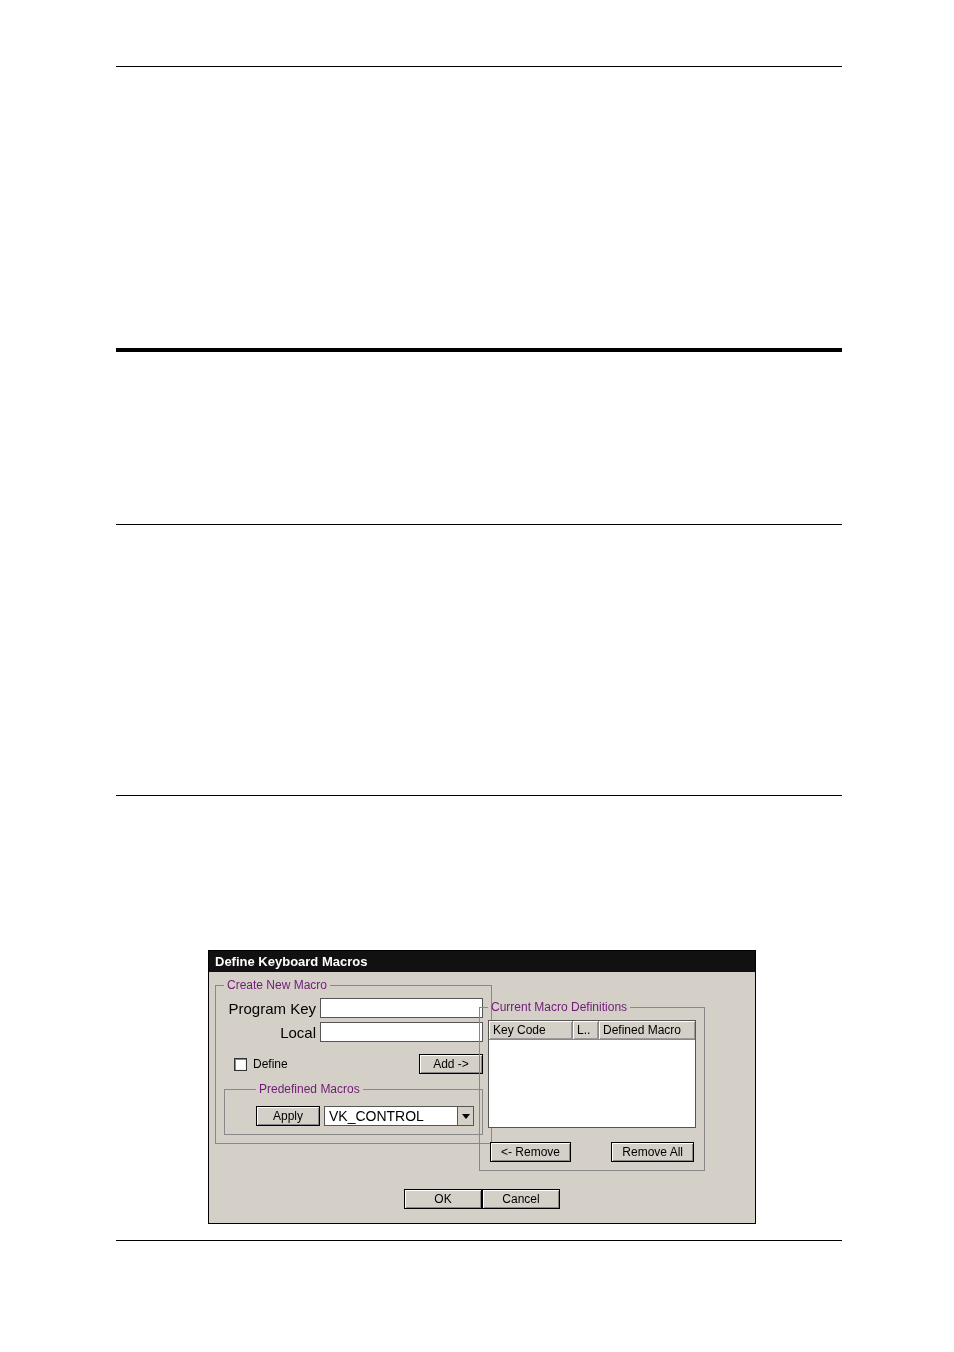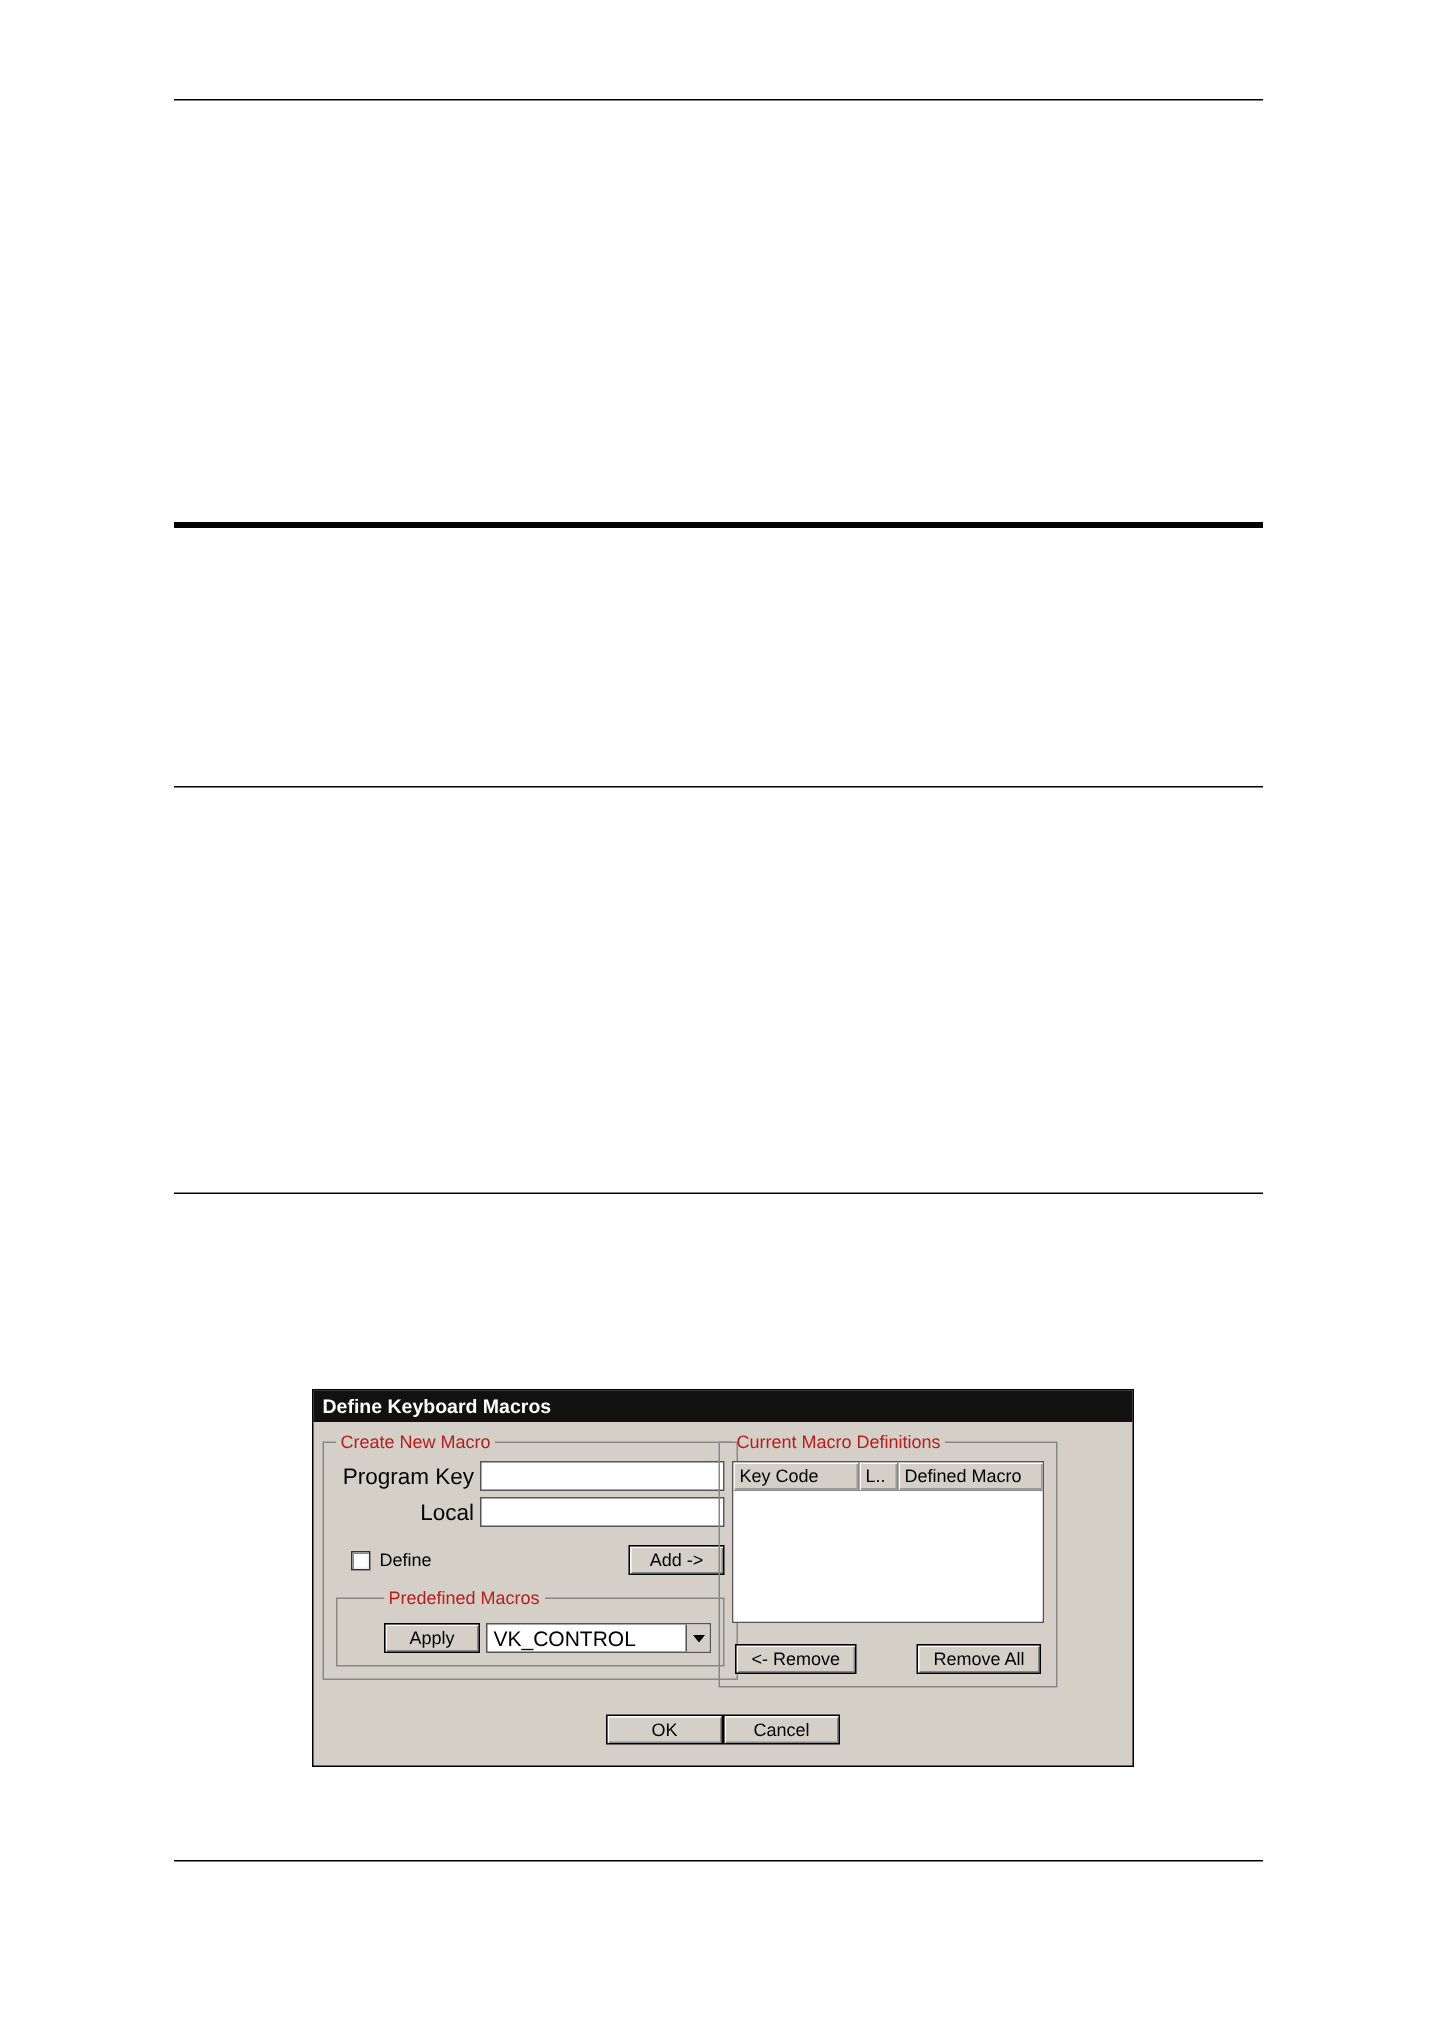--- a/index.html
+++ b/index.html
@@ -23,21 +23,21 @@
     width: 726px;
     height: 1px;
     background: #000;
   }
   .rule.thick {
     height: 4px;
   }
   .dialog {
     position: absolute;
     left: 208px;
-    top: 926px;
+    top: 950px;
     width: 548px;
     background: #d4d0c8;
     border: 1px solid #000;
   }
   .titlebar {
     background: #111;
     color: #fff;
     font-weight: bold;
     font-size: 13px;
     padding: 3px 6px;
@@ -48,31 +48,32 @@
     gap: 8px;
   }
   fieldset {
     border: 1px solid #888;
     margin: 0;
     padding: 6px 8px 8px 8px;
   }
   fieldset > legend {
     font-size: 12px;
     padding: 0 3px;
-    color: #b91c1c;
+    color: #701a75;
   }
   .group-left {
     width: 256px;
     display: flex;
     flex-direction: column;
   }
   .group-right {
     width: 226px;
     display: flex;
     flex-direction: column;
+    margin-top: 22px;
   }
   .form-row {
     display: flex;
     align-items: center;
     margin-bottom: 4px;
     gap: 4px;
   }
   .form-row label {
     flex: 0 0 92px;
     text-align: right;

